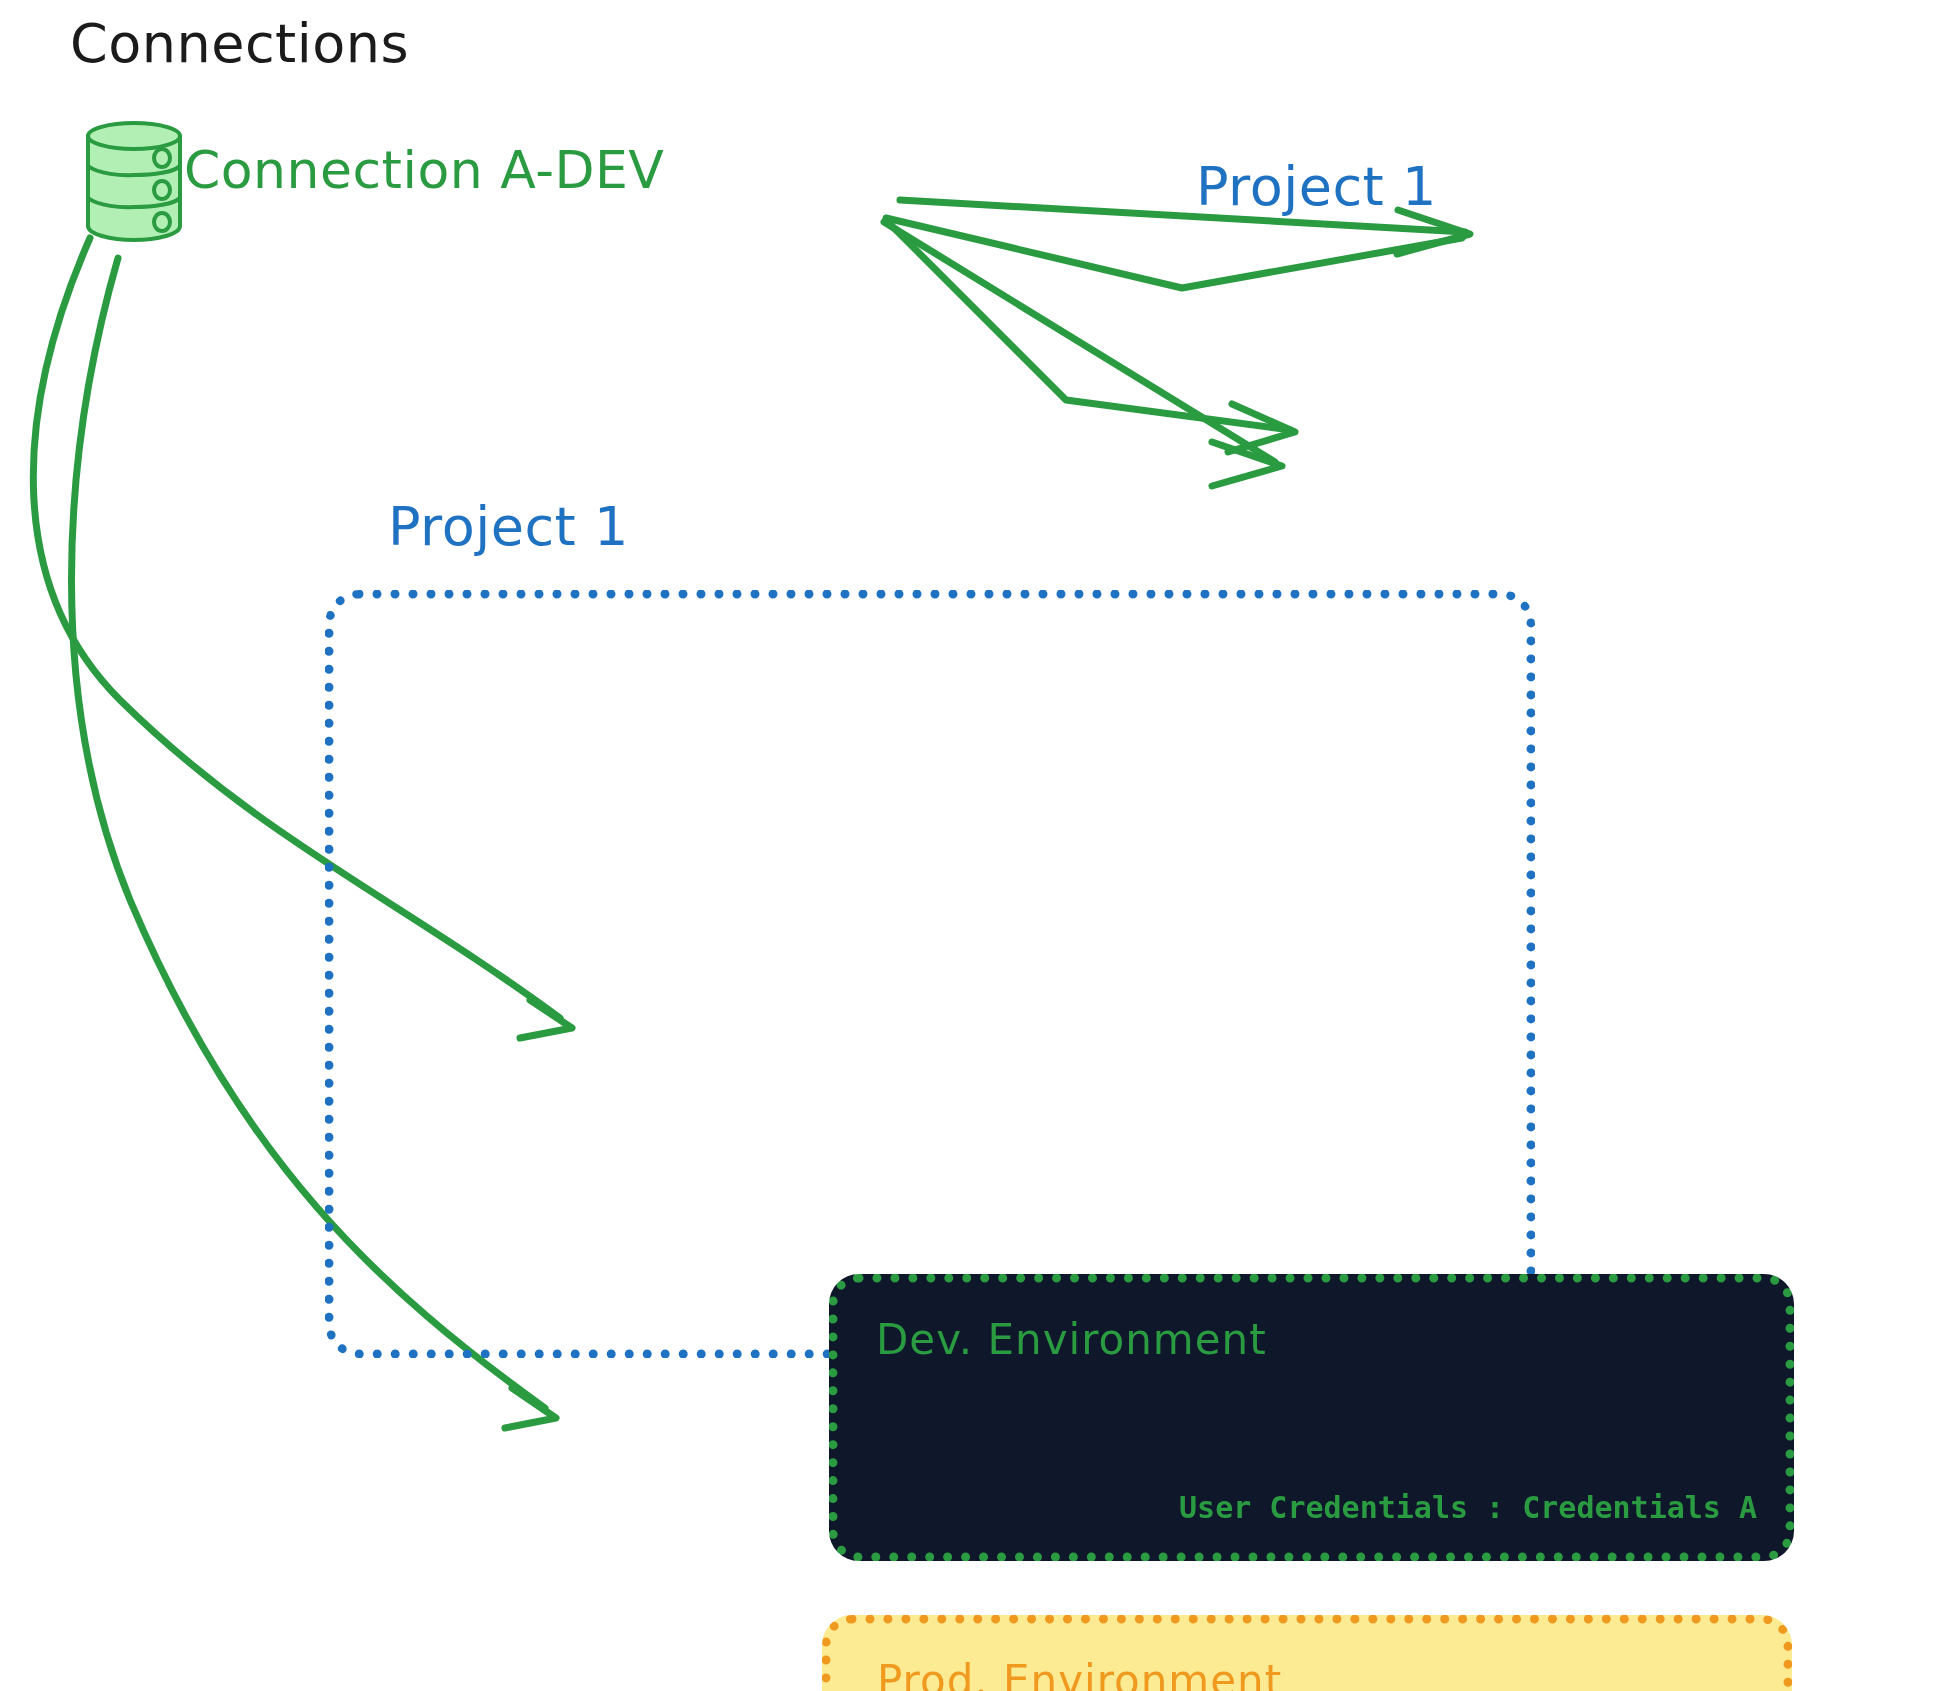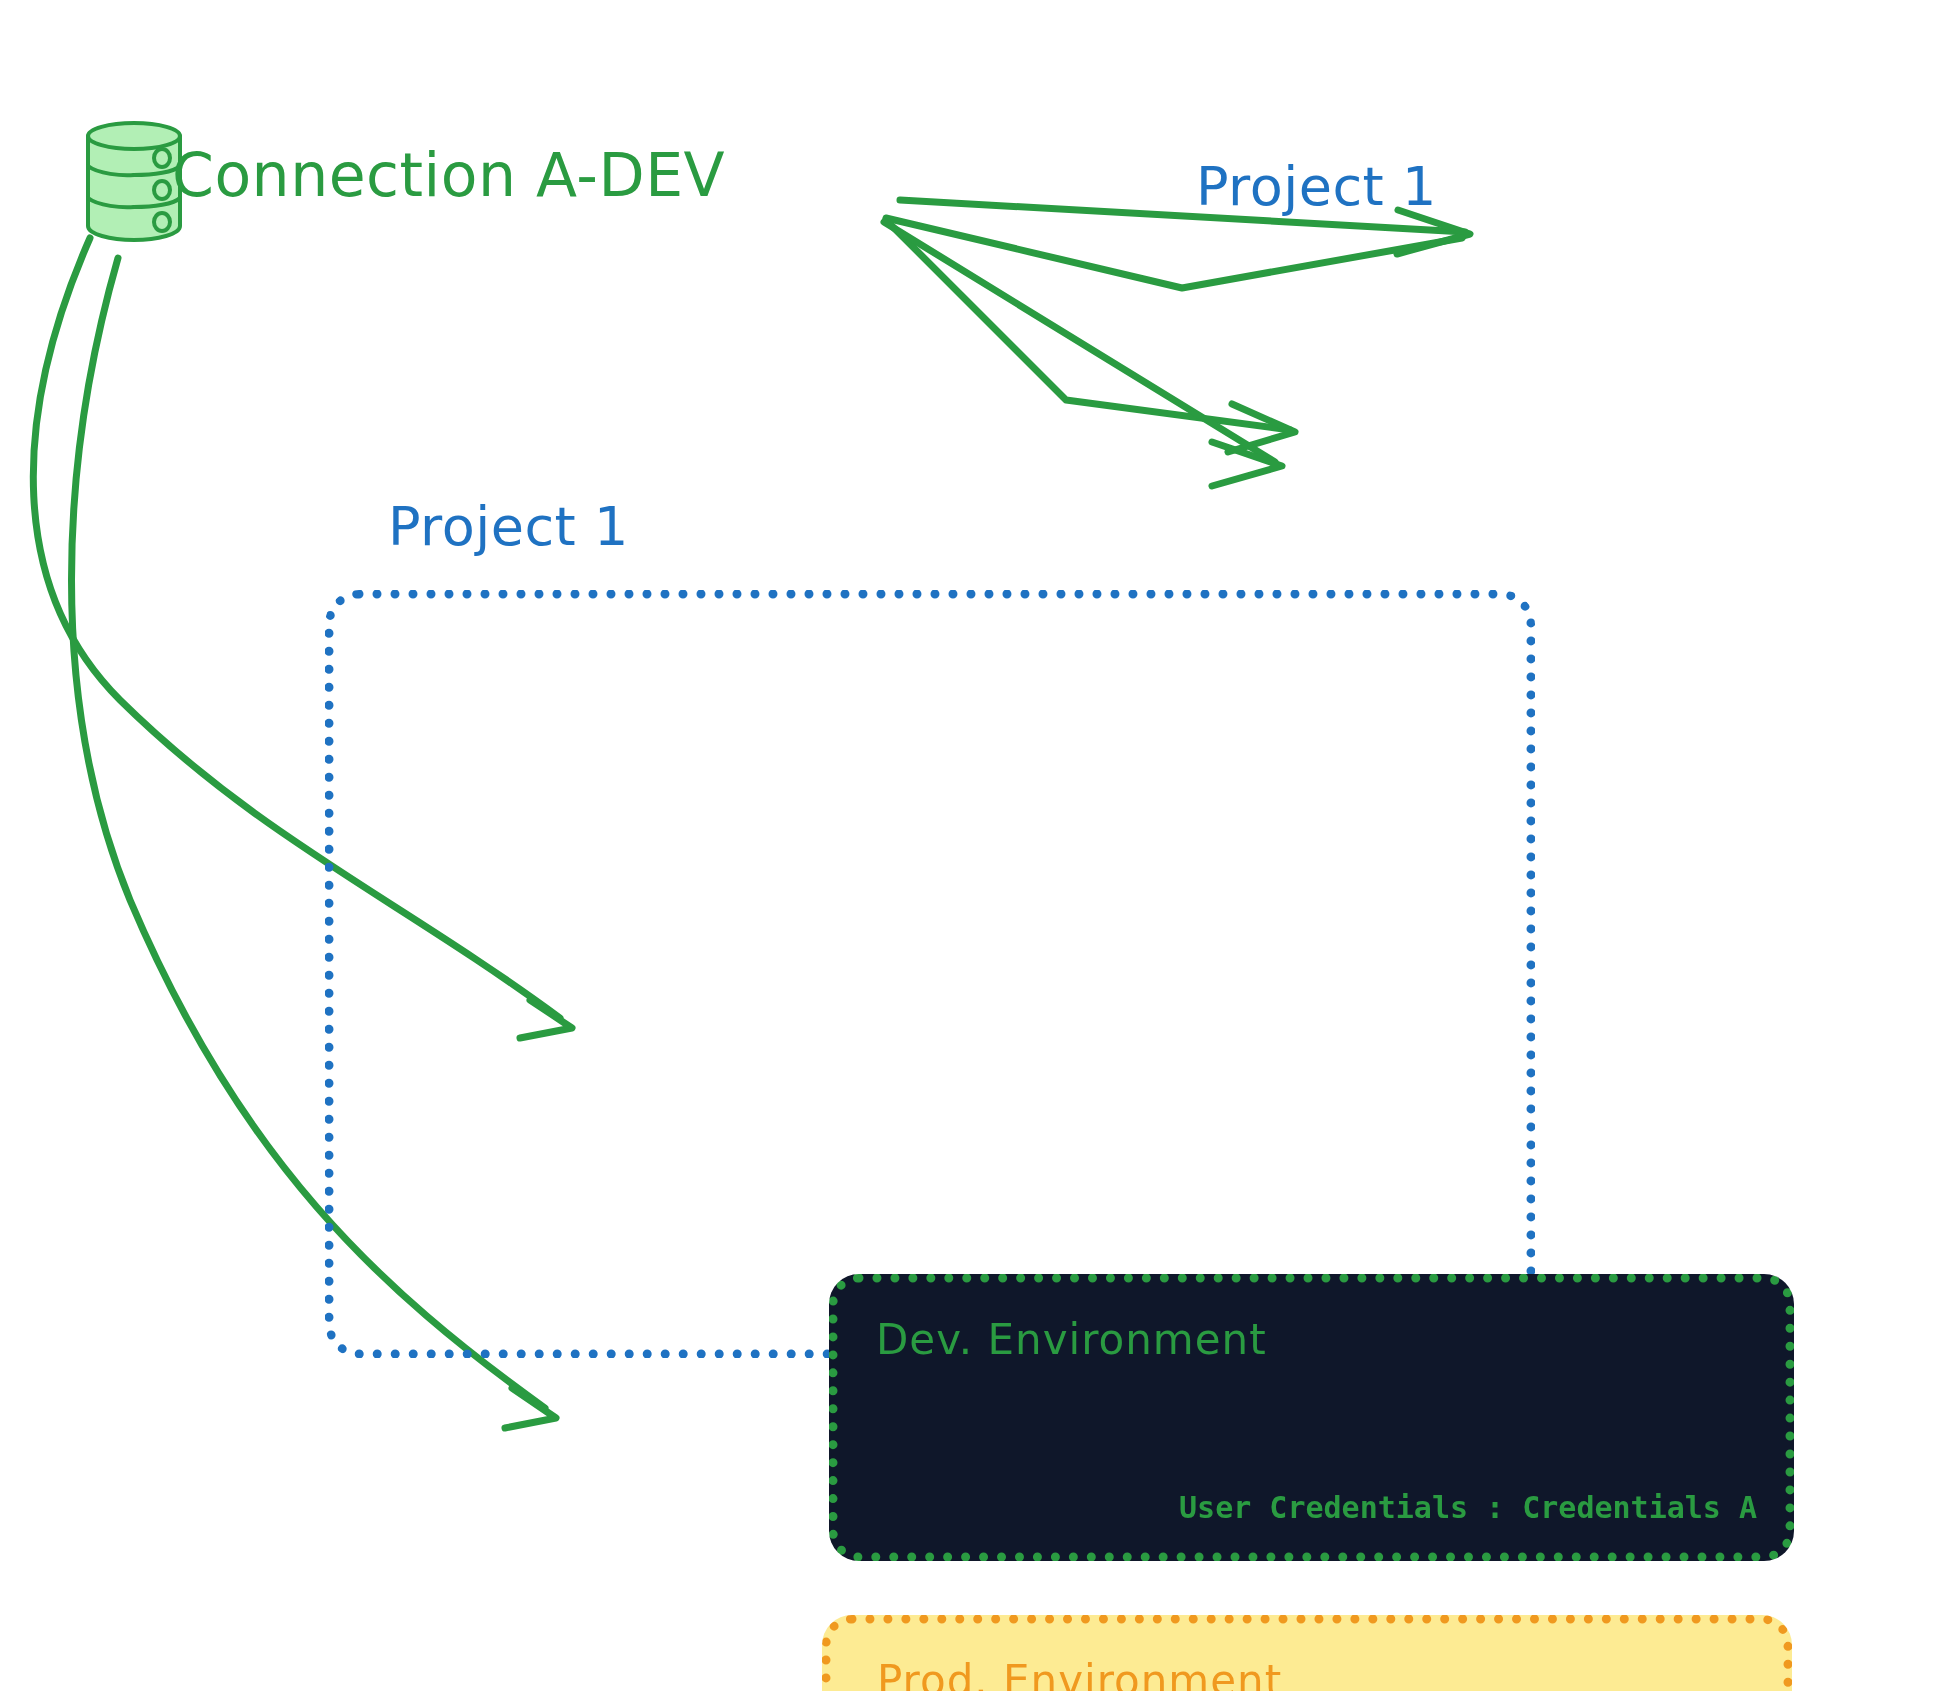--- a/index.html
+++ b/index.html
@@ -42,23 +42,23 @@
 
   #title-connections {
     position: absolute;
     left: 70px;
     top: 12px;
     font-size: 54px;
     color: #1b1b1b;
   }
   #label-connection-a-dev {
     position: absolute;
-    left: 172px;
+    left: 184px;
     top: 140px;
-    font-size: 60px;
+    font-size: 52px;
     color: #2a9b41;
   }
   #label-project-3 {
     position: absolute;
     left: 1196px;
     top: 155px;
     font-size: 54px;
     color: #1f72c2;
   }
   #label-project-2 {
@@ -171,20 +171,21 @@
       <path d="M 1212 442 L 1282 466 L 1212 486" stroke-width="7"></path>
 
       <path d="M 90 238 C 10 420, 10 590, 120 700 C 260 838, 400 900, 560 1018" stroke-width="7"></path>
       <path d="M 530 1000 L 572 1028 L 520 1038" stroke-width="7"></path>
 
       <path d="M 118 258 C 60 460, 48 700, 130 900 C 240 1160, 380 1290, 545 1408" stroke-width="7"></path>
       <path d="M 512 1388 L 556 1418 L 505 1428" stroke-width="7"></path>
     </g>
   </svg>
 
+  <div id="title-connections" class="hand">Connections</div>
 
   <div id="db-icon">
     <svg viewBox="0 0 104 126" xmlns="http://www.w3.org/2000/svg">
       <g fill="#b2efb5" stroke="#2a9b41" stroke-width="4" stroke-linecap="round" stroke-linejoin="round">
         <path d="M 6 18 L 6 108 C 6 116, 28 122, 52 122 C 76 122, 98 116, 98 108 L 98 18 Z"></path>
         <ellipse cx="52" cy="18" rx="46" ry="13"></ellipse>
         <path d="M 6 48 C 16 56, 40 58, 52 57" fill="none"></path>
         <path d="M 52 57 C 72 57, 92 54, 98 48" fill="none"></path>
         <path d="M 6 80 C 16 88, 40 90, 52 89" fill="none"></path>
         <path d="M 52 89 C 72 89, 92 86, 98 80" fill="none"></path>

